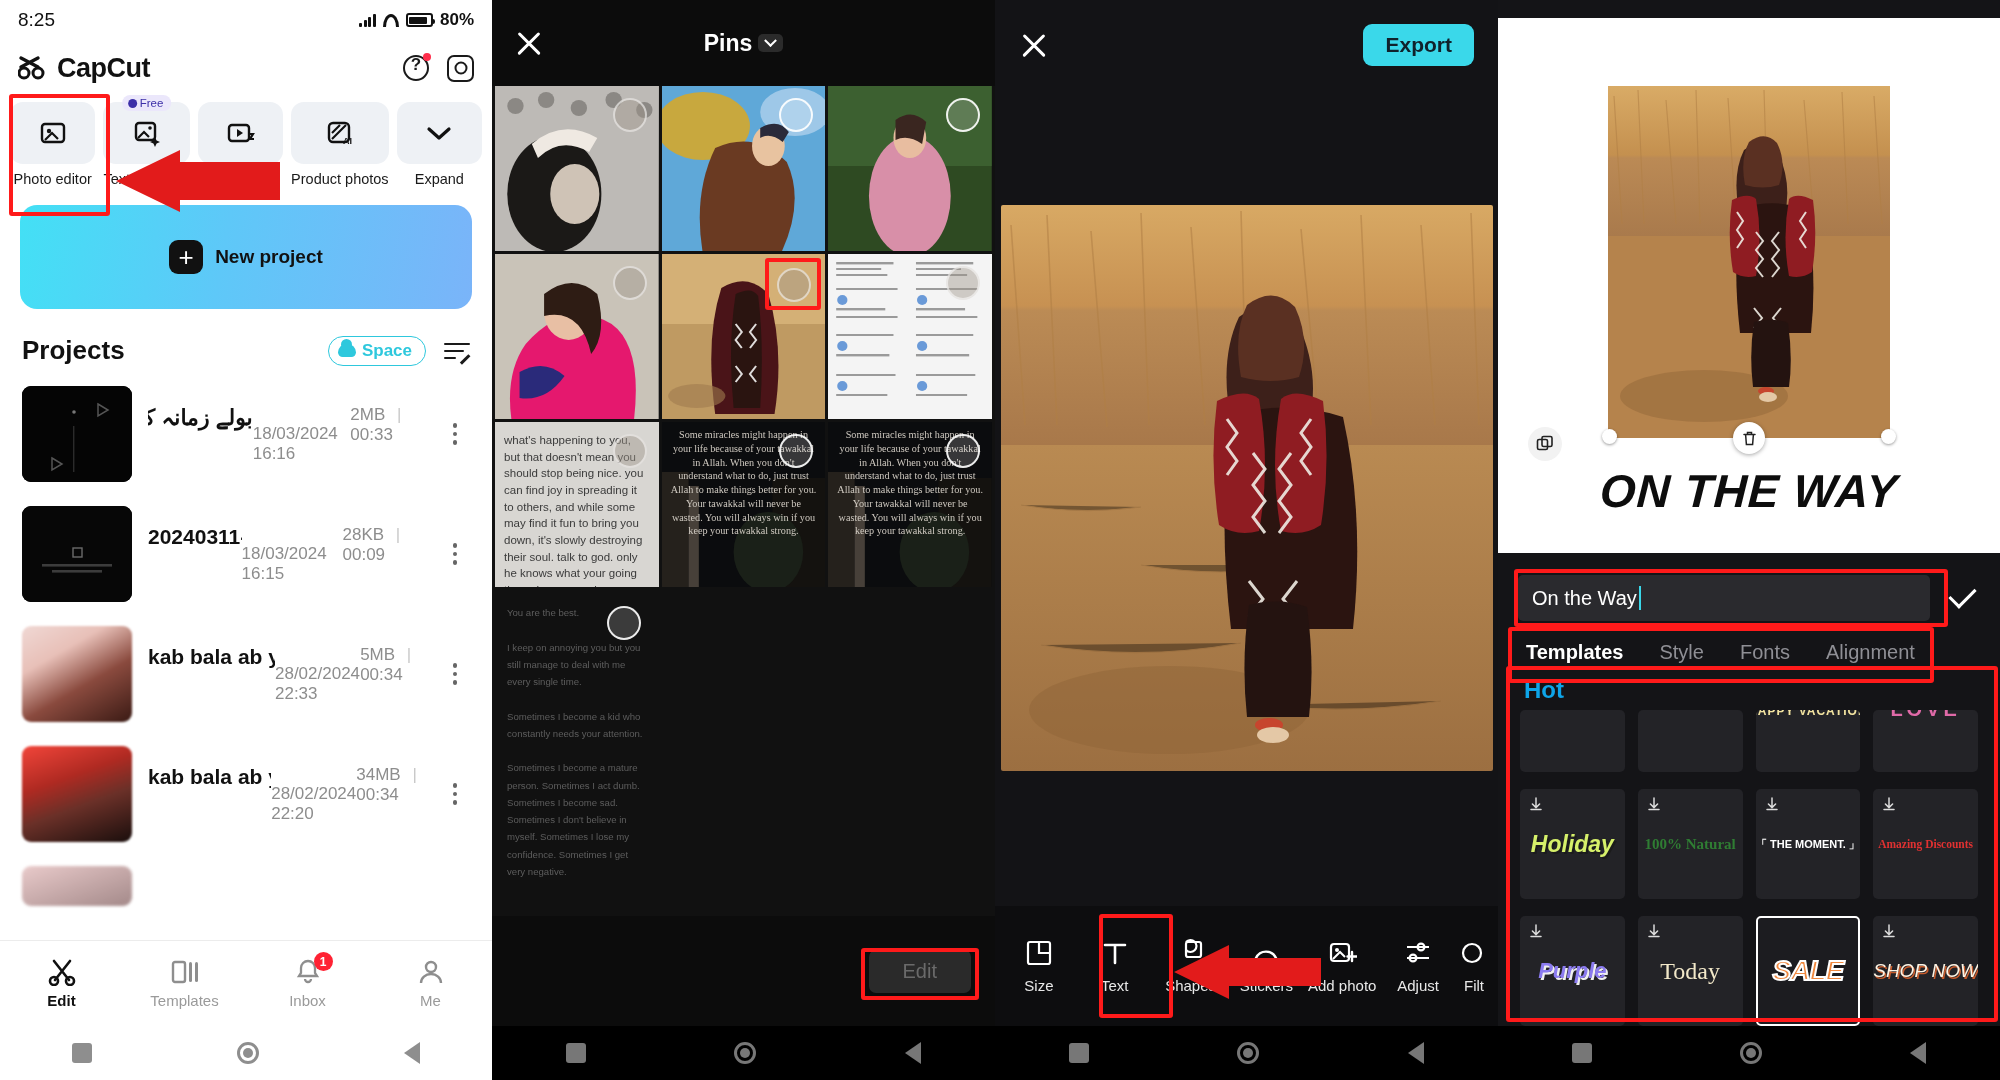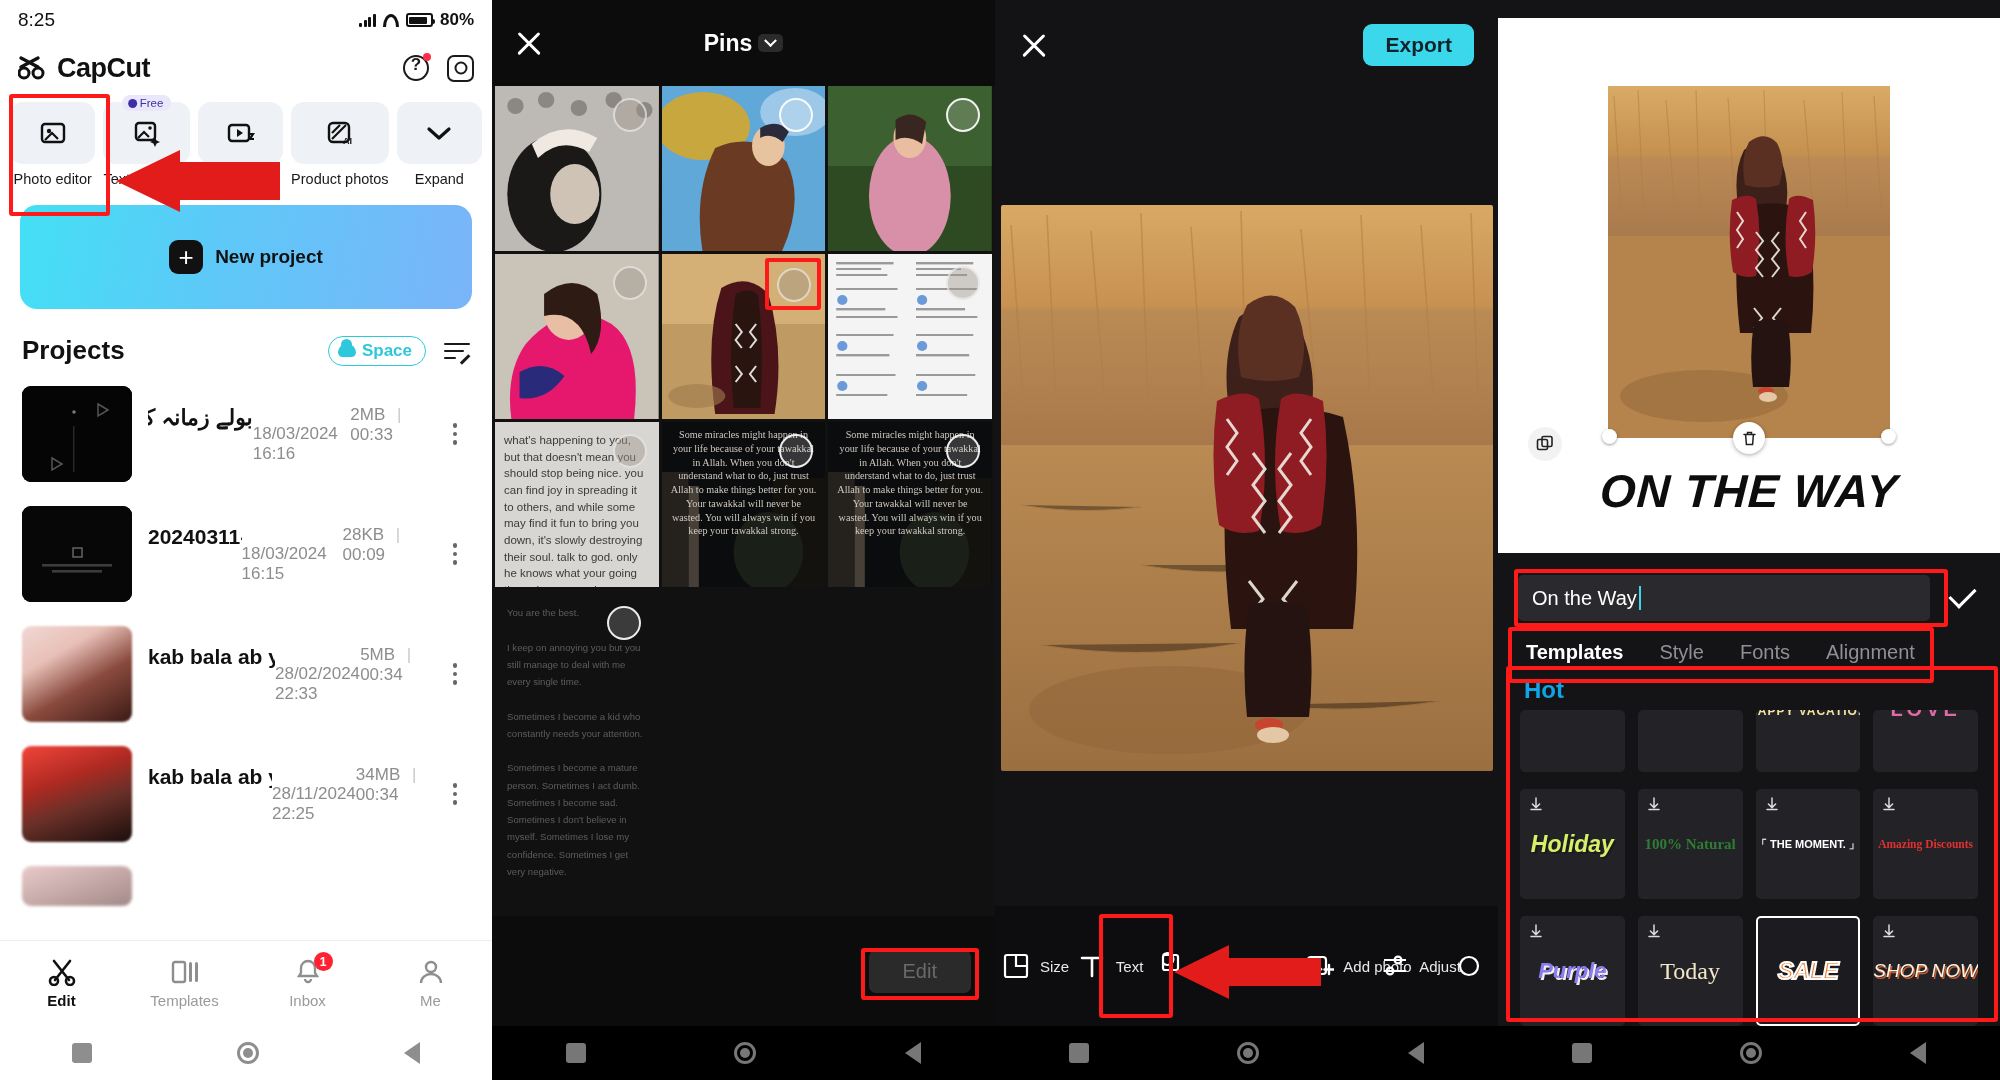--- a/index.html
+++ b/index.html
@@ -114,21 +114,21 @@
   .sys-ci2::after{content:"";position:absolute;inset:3px;border-radius:50%;background:#777;}
   .sys-tr2 { width:0;height:0;border-top:11px solid transparent;border-bottom:11px solid transparent;border-right:16px solid #777;}
 
   
   .p3 { width:503px; height:1080px; background:#131316; display:flex; flex-direction:column; position:relative;}
   .p3-top { height:90px; display:flex; align-items:center; justify-content:space-between; padding:0 24px;}
   .export-btn { background:#3ad8ea; color:#10222c; font-size:21px; font-weight:600; padding:9px 22px; border-radius:9px;}
   .p3-canvas { flex:1; display:flex; align-items:center; justify-content:center; padding: 0 0 20px 0;}
   .photo { width:492px; height:566px; border-radius:2px; position:relative; overflow:hidden;}
   .p3-toolbar { height:120px; background:#0d0d0f; display:flex; align-items:center; padding:0 6px; position:relative;}
-  .tb { flex:1; display:flex; flex-direction:row; align-items:center; gap:9px; min-width:0;}
+  .tb { flex:1; display:flex; flex-direction:column; align-items:center; gap:9px; min-width:0;}
   .tb-lbl { font-size:15px; color:#e8e8e8; white-space:nowrap;}
   .tb-ico { width:30px; height:30px; position:relative;}
   .p3-sysnav { height:54px; background:#000; display:flex; align-items:center; justify-content:space-around;}
 
   
   .p4 { width:502px; height:1080px; background:#141417; display:flex; flex-direction:column; position:relative;}
   .p4-preview { height:537px; background:#fff; margin:18px 0 0 0; position:relative; display:flex; flex-direction:column; align-items:center;}
   .p4-img { width:282px; height:352px; margin-top:68px; position:relative;}
   .p4-trash { position:absolute; left:50%; bottom:-16px; transform:translateX(-50%); width:32px;height:32px;border-radius:50%;background:#fff;
               display:flex;align-items:center;justify-content:center; box-shadow:0 1px 4px rgba(0,0,0,.35);}
@@ -349,21 +349,21 @@
             <i></i>
             <i></i>
             <i></i>
           </div>
       </div>
 
       <div class="proj">
         <div class="proj-thumb" style="background:linear-gradient(160deg,#f2453a 0%,#b02a22 35%,#6a3028 60%,#1a0e0c 100%); filter:blur(1.2px);"></div>
         <div class="proj-meta">
           <div class="proj-name">kab bala ab ye waqt</div>
-          <div class="proj-date">28/11/2024 22:25</div>
+          <div class="proj-date">28/02/2024 22:20</div>
           <div class="proj-sub">
             <span>34MB</span>
             <span style="color:#c9c9c9;margin:0 7px;">|</span>
             <span>00:34</span>
           </div>
         </div>
         <div class="proj-more">
             <i></i>
             <i></i>
             <i></i>
@@ -858,21 +858,21 @@
         <div class="tpl">
           <span class="dl">
               <svg width="14" height="14" viewBox="0 0 14 14">
                 <path d="M7 1 v9 M3.4 7 L7 10.6 L10.6 7" fill="none" stroke="#dcdcdc" stroke-width="1.5" stroke-linecap="round"></path>
                 <path d="M2 12.6 h10" stroke="#dcdcdc" stroke-width="1.5" stroke-linecap="round"></path>
               </svg>
             </span>
           <span class="tpl-txt" style="color:#f2e8c9; font-size:24px; font-family:'Liberation Serif',serif; font-weight:400;">Today</span>
         </div>
         <div class="tpl sel-tpl">
-          <span class="tpl-txt" style="color:#f0883e; font-size:24px; font-weight:900; font-style:italic; -webkit-text-stroke:2px #fff; letter-spacing:-1px;">SALE</span>
+          <span class="tpl-txt" style="color:#f0883e; font-size:28px; font-weight:900; font-style:italic; -webkit-text-stroke:2px #fff; letter-spacing:-1px;">SALE</span>
         </div>
         <div class="tpl">
           <span class="dl">
               <svg width="14" height="14" viewBox="0 0 14 14">
                 <path d="M7 1 v9 M3.4 7 L7 10.6 L10.6 7" fill="none" stroke="#dcdcdc" stroke-width="1.5" stroke-linecap="round"></path>
                 <path d="M2 12.6 h10" stroke="#dcdcdc" stroke-width="1.5" stroke-linecap="round"></path>
               </svg>
             </span>
           <span class="tpl-txt" style="color:#fdf3e3; font-size:19px; font-weight:400; font-style:italic; white-space:nowrap; text-shadow:1.5px 1.5px 0 #c75a2a;">SHOP NOW</span>
         </div>

